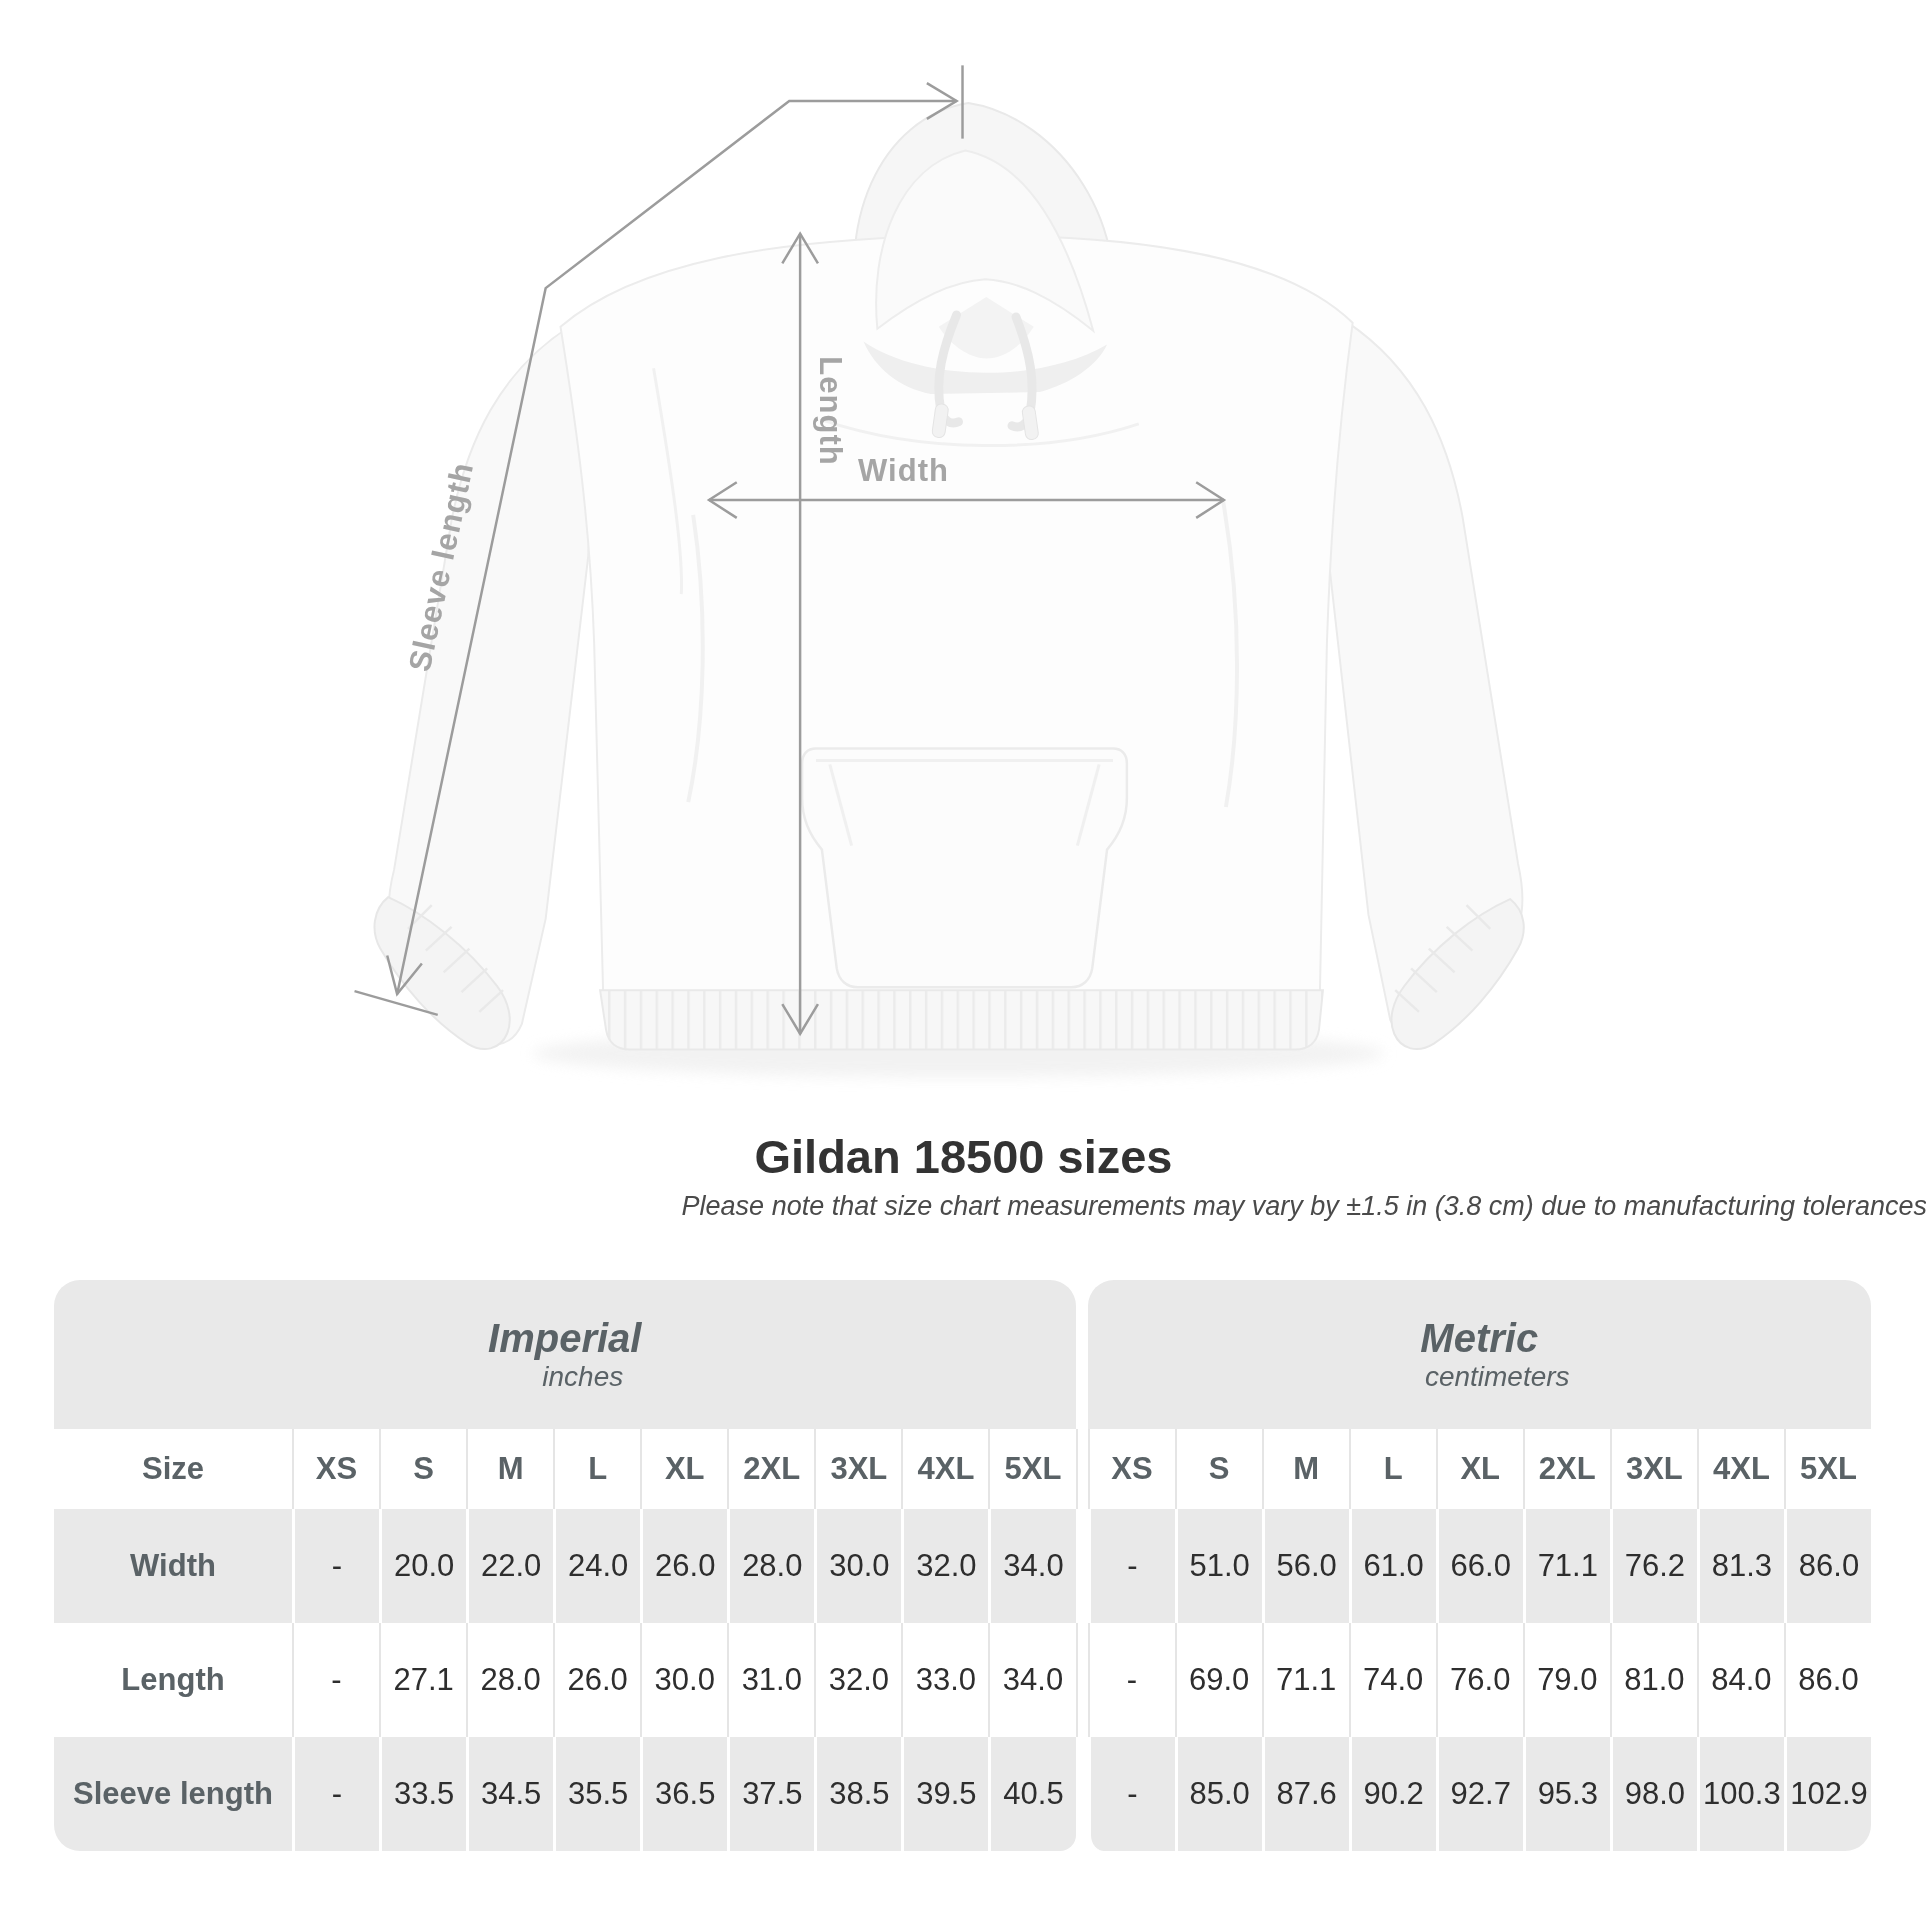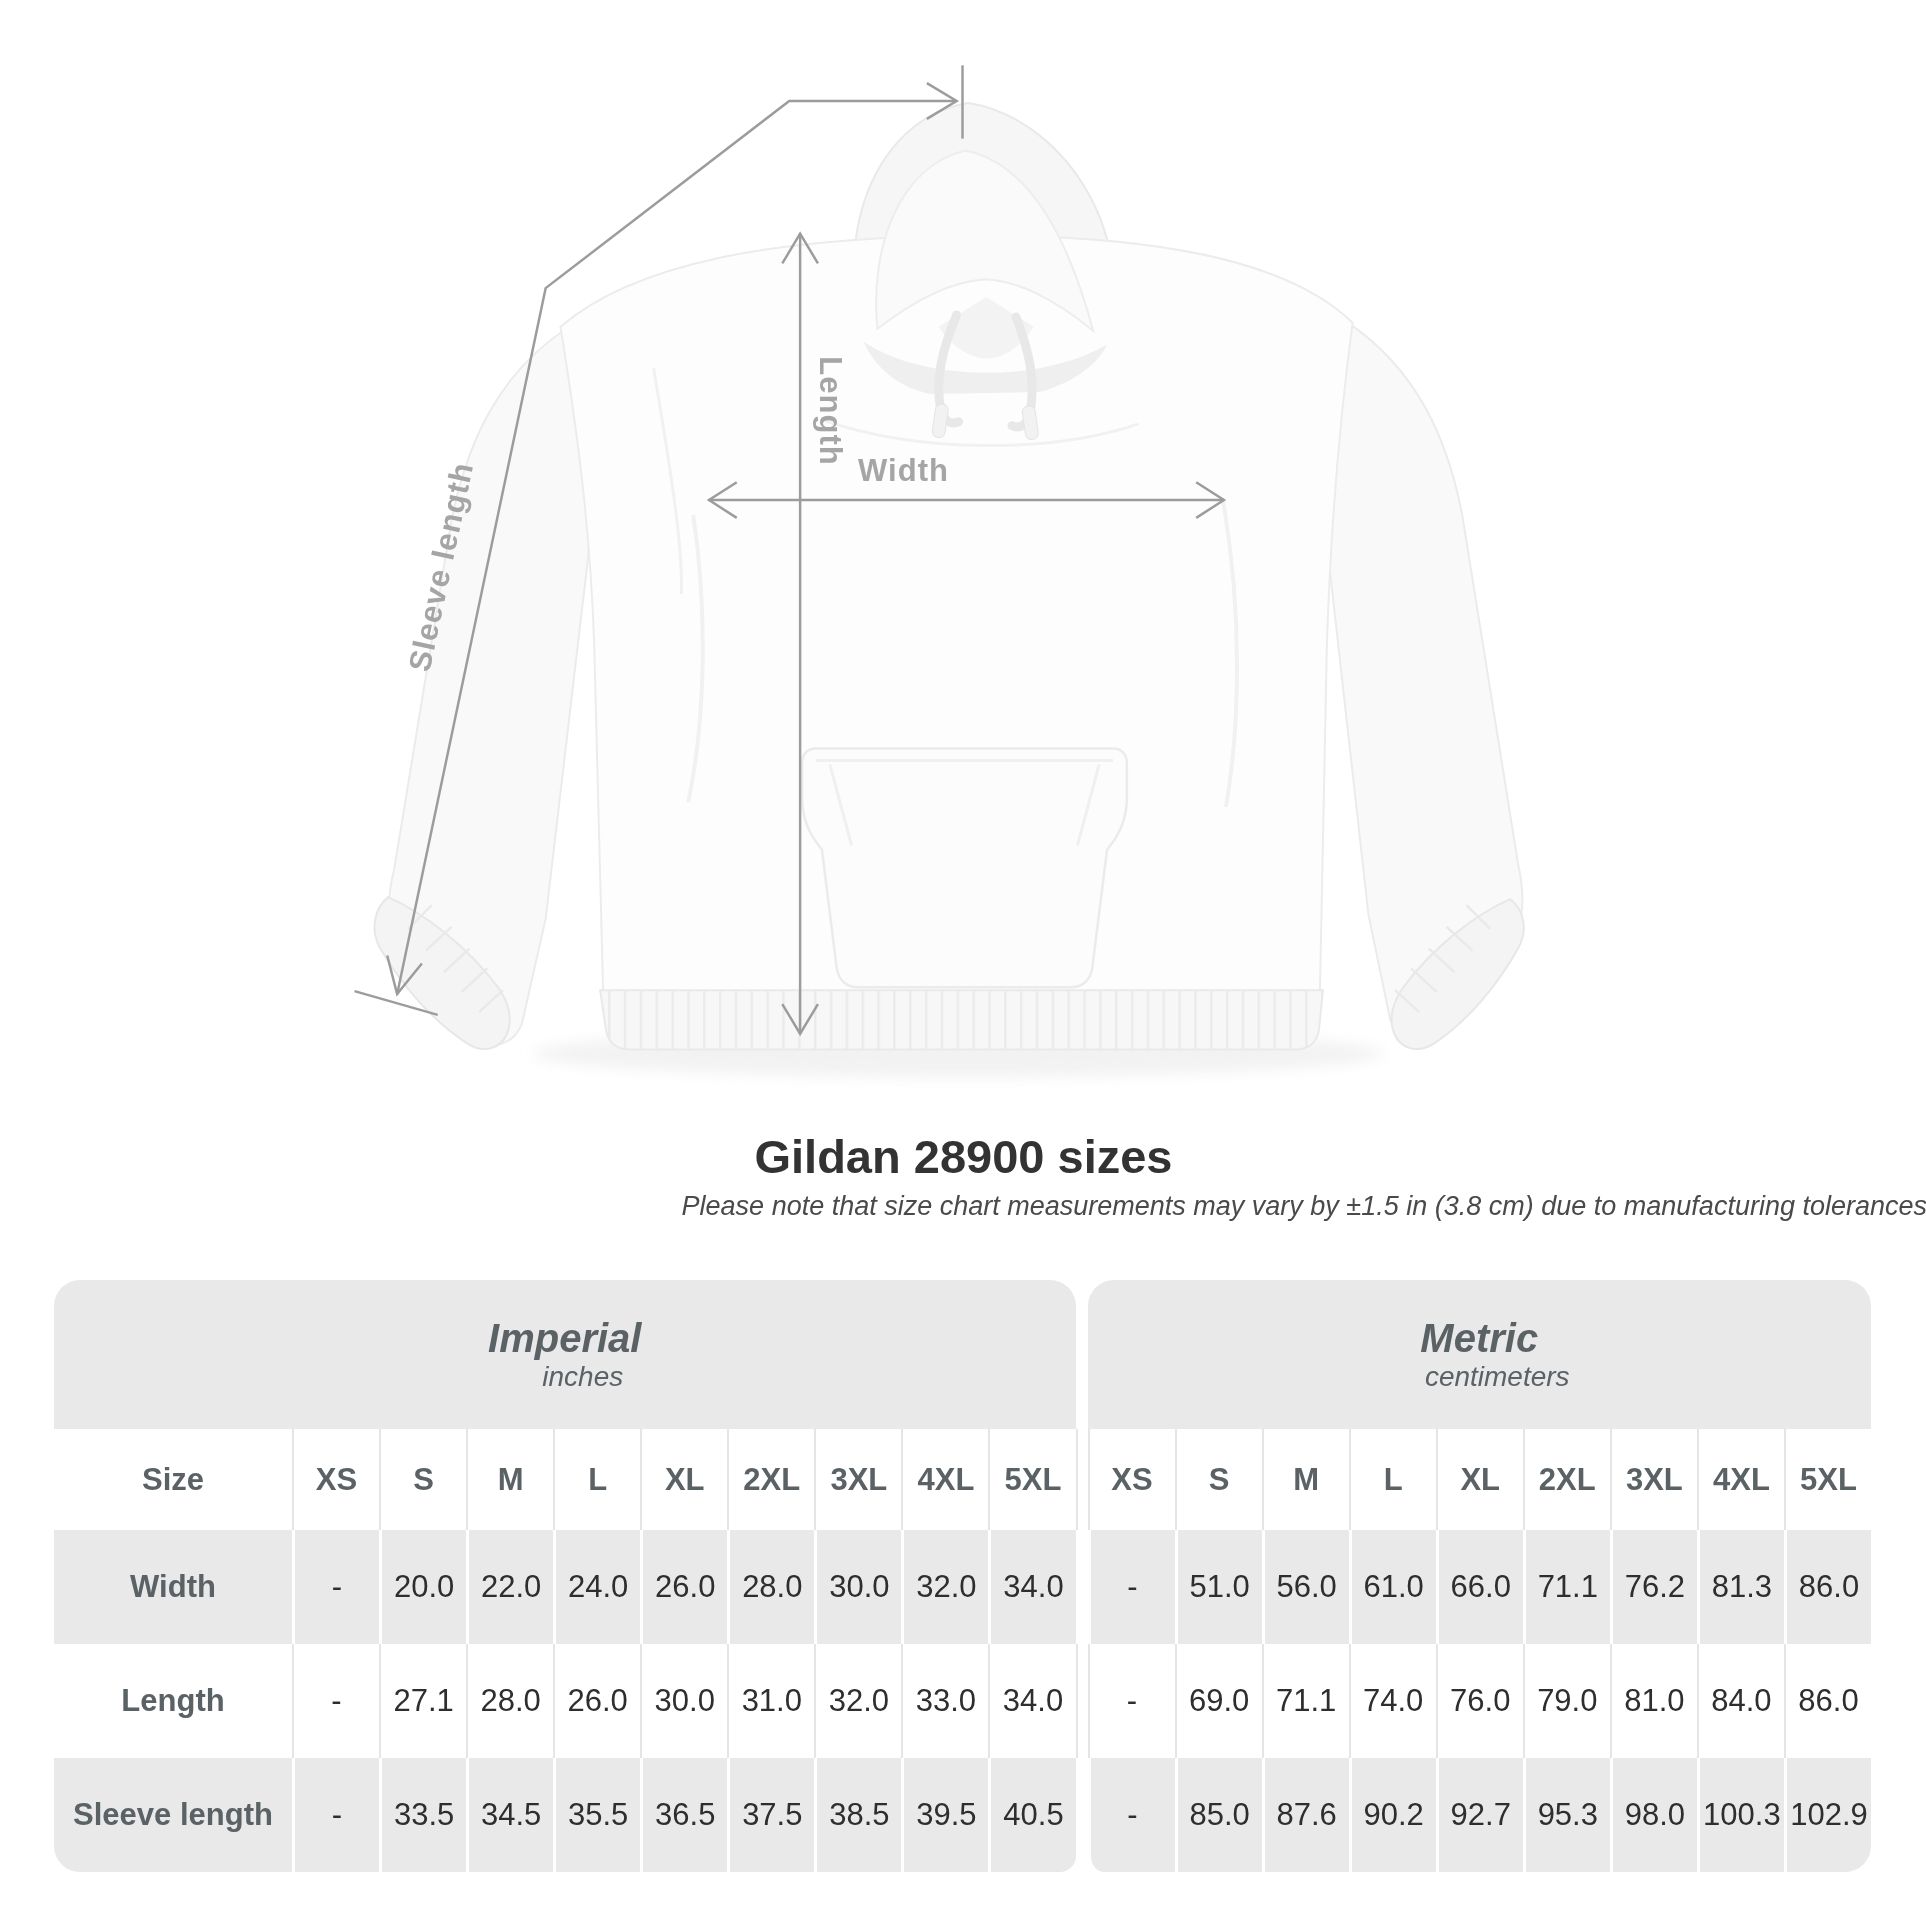--- a/index.html
+++ b/index.html
@@ -31,21 +31,21 @@
   .band-row{height:149px;}
   .band{
     background:var(--table_gray,#e9e9e9);border-radius:26px 26px 0 0;
     display:flex;flex-direction:column;align-items:center;justify-content:center;
   }
   .band.b0{grid-column:1/11;}
   .band.b1{grid-column:12/21;}
   .band-title{font-size:40px;font-weight:bold;font-style:italic;color:var(--header_text,#5a6266);}
   .band-sub{font-size:28px;font-style:italic;color:var(--header_text,#5a6266);margin-left:36px;}
 
-  .head-row{height:101px;}
+  .head-row{height:80px;}
   .data-row{height:114px;}
   .cell{display:flex;align-items:center;justify-content:center;}
   .trow .cell:first-child{border-left:none !important;}
   .head-row .cell{
     background:#ffffff;border-left:2px solid var(--separator_light,#e5e5e5);
     font-weight:bold;font-size:31px;color:var(--header_text,#5a6266);
   }
   .row-gray .cell{background:var(--table_gray,#e9e9e9);border-left:3px solid #ffffff;}
   .row-white .cell{background:#ffffff;border-left:2px solid var(--separator_light,#e5e5e5);}
   .data-row .cell.label{font-weight:bold;font-size:31px;color:var(--header_text,#5a6266);}
@@ -147,21 +147,21 @@
           <path d="M 1208,487 L 1236,505 L 1208,523"></path>
         </g>
       </g>
     </svg>
 
     <div class="dim sleeve">Sleeve length</div>
     <div class="dim len">Length</div>
     <div class="dim wid">Width</div>
   </div>
 
-  <h1 class="title">Gildan 28900 sizes</h1>
+  <h1 class="title">Gildan 18500 sizes</h1>
   <p class="note">Please note that size chart measurements may vary by ±1.5 in (3.8 cm) due to manufacturing tolerances</p>
 
   <div class="size-table" id="size-table">
       <div class="trow band-row">
         <div class="band b0">
           <div class="band-title">Imperial</div>
           <div class="band-sub">inches</div>
         </div>
         <div class="band b1">
           <div class="band-title">Metric</div>

